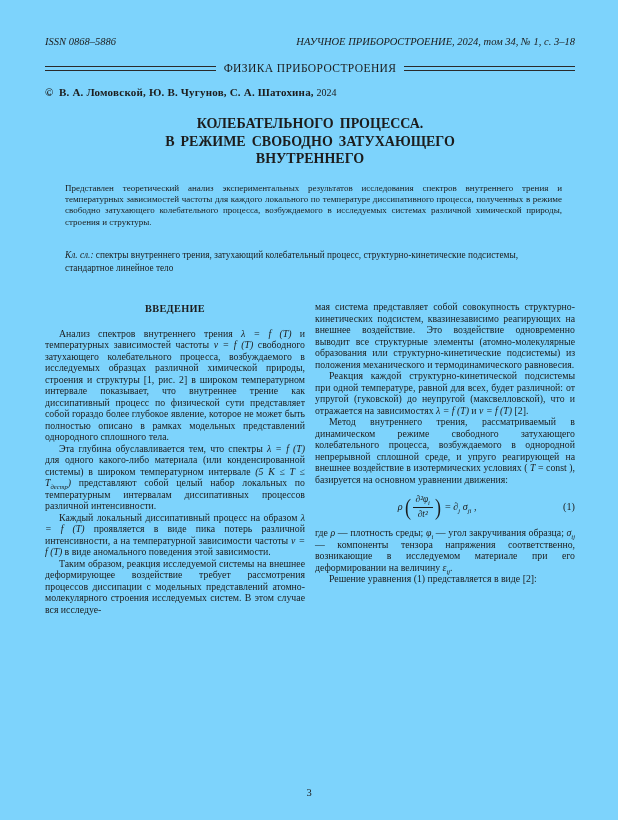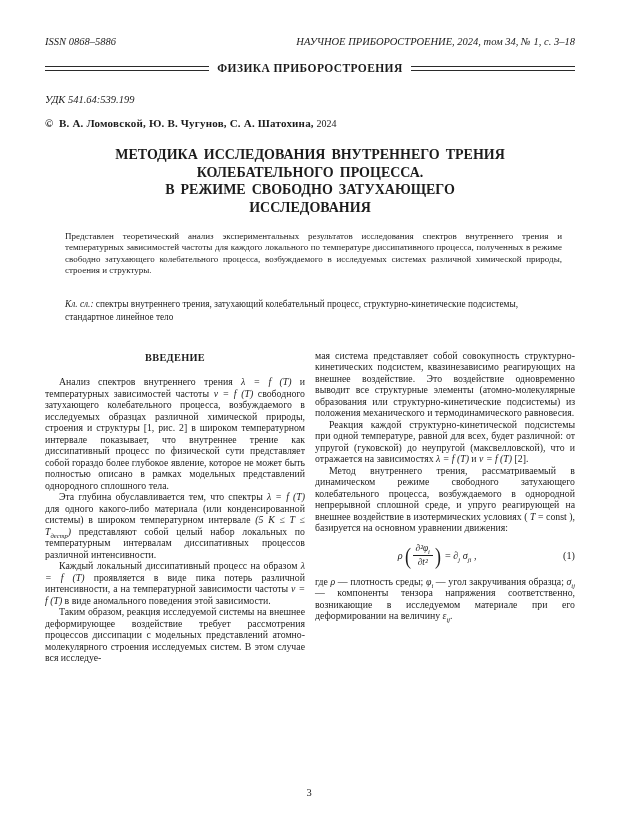--- a/index.html
+++ b/index.html
@@ -1,31 +1,31 @@
 <!DOCTYPE html>
 <html lang="ru"><head>
 <meta charset="utf-8">
 <style>
   html,body{margin:0;padding:0;background:#e8e8e8;}
   .page{
     position:relative;
     width:618px;height:820px;
     margin:0 auto;
-    background:#ffffff;
+    background:#7dd3fc;
     color:#1c1c1c;
     font-family:"Liberation Serif","DejaVu Serif",serif;
     box-sizing:border-box;
     padding:36px 43px 0 45px;
     overflow:hidden;
   }
   
   .header-row{display:flex;justify-content:space-between;align-items:baseline;font-size:10.5px;font-style:italic;}
   .section-rule{display:flex;align-items:center;margin-top:15px;}
   .rule-line{flex:1;height:3px;border-top:1px solid #2a2a2a;border-bottom:1px solid #2a2a2a;}
-  .section-label{font-weight:bold;font-size:11.5px;padding:0 8px;letter-spacing:.4px;white-space:nowrap;}
+  .section-label{font-weight:normal;font-size:11.5px;padding:0 8px;letter-spacing:.4px;white-space:nowrap;}
   .udk{margin-top:20px;font-style:italic;font-size:10.5px;}
   .byline{margin-top:12px;font-size:11px;}
   .byline .copy{font-weight:bold;margin-right:3px;}
   .byline .authors{font-weight:bold;letter-spacing:.2px;}
   .byline .year{font-size:10px;}
   
   .title{margin:17px 0 0 0;text-align:center;font-size:14px;font-weight:bold;line-height:17.5px;word-spacing:2.5px;}
   .title-line{display:block;}
   
   .abstract{margin:15px 13px 0 20px;font-size:9px;line-height:11.4px;text-align:justify;}
@@ -62,33 +62,31 @@
     <span>ISSN 0868–5886</span>
     <span>НАУЧНОЕ ПРИБОРОСТРОЕНИЕ, 2024, том 34, № 1, с. 3–18</span>
   </div>
 
   <div class="section-rule">
     <span class="rule-line"></span>
     <span class="section-label">ФИЗИКА ПРИБОРОСТРОЕНИЯ</span>
     <span class="rule-line"></span>
   </div>
 
-  <div class="udk">УДК 541.64:539.199</div>
 
   <div class="byline">
     <span class="copy">©</span>
     <span class="authors">В. А. Ломовской, Ю. В. Чугунов, С. А. Шатохина,</span>
     <span class="year">2024</span>
   </div>
 
   <h1 class="title">
-    <span class="title-line">МЕТОДИКА  ИССЛЕДОВАНИЯ  ВНУТРЕННЕГО  ТРЕНИЯ</span>
     <span class="title-line">КОЛЕБАТЕЛЬНОГО ПРОЦЕССА.</span>
     <span class="title-line">В  РЕЖИМЕ  СВОБОДНО  ЗАТУХАЮЩЕГО</span>
-    <span class="title-line">ИССЛЕДОВАНИЯ</span>
+    <span class="title-line">ВНУТРЕННЕГО</span>
   </h1>
 
   <p class="abstract">Представлен теоретический анализ экспериментальных результатов исследования спектров внутреннего трения и температурных зависимостей частоты для каждого локального по температуре диссипативного процесса, полученных в режиме свободно затухающего колебательного процесса, возбуждаемого в исследуемых системах различной химической природы, строения и структуры.</p>
 
   <p class="keywords"><span class="kw-prefix">Кл. сл.:</span><span> спектры внутреннего трения, затухающий колебательный процесс, структурно-кинетические подсистемы, стандартное линейное тело</span></p>
 
   <div class="columns">
 
     <div class="col">
       <h2 class="col-heading">ВВЕДЕНИЕ</h2>
@@ -111,20 +109,21 @@
             <span class="num"><span class="sg-m">∂²φ</span><sub class="sg-sub">i</sub></span>
             <span class="den"><span class="sg-m">∂t²</span></span>
           </span>
           <span class="big-paren">)</span>
           <span class="eq-rhs"><span class="sg-t"> = </span><span class="sg-m">∂</span><sub class="sg-sub">j</sub><span class="sg-m"> σ</span><sub class="sg-sub">ji</sub><span class="sg-t"> ,</span></span>
         </span>
         <span class="eq-number">(1)</span>
       </div>
 
       <p class="para"><span class="sg-t">где </span><span class="sg-m">ρ</span><span class="sg-t"> — плотность среды; </span><span class="sg-m">φ</span><sub class="sg-sub">i</sub><span class="sg-t"> — угол закручивания образца; </span><span class="sg-m">σ</span><sub class="sg-sub">ij</sub><span class="sg-t"> — компоненты тензора напряжения соответственно, возникающие в исследуемом материале при его деформировании на величину </span><span class="sg-m">ε</span><sub class="sg-sub">ij</sub><span class="sg-t">.</span></p>
+      <p class="para indent"><span class="sg-t">Решение уравнения (1) представляется в виде [2]:</span></p>
     </div>
 
   </div>
 
   <div class="footer">
     <span>3</span>
   </div>
 
 </div>
 

